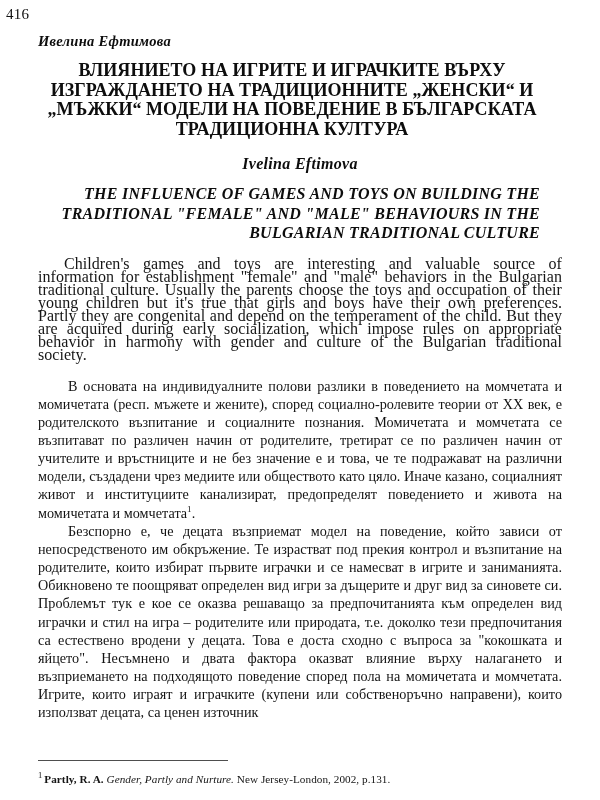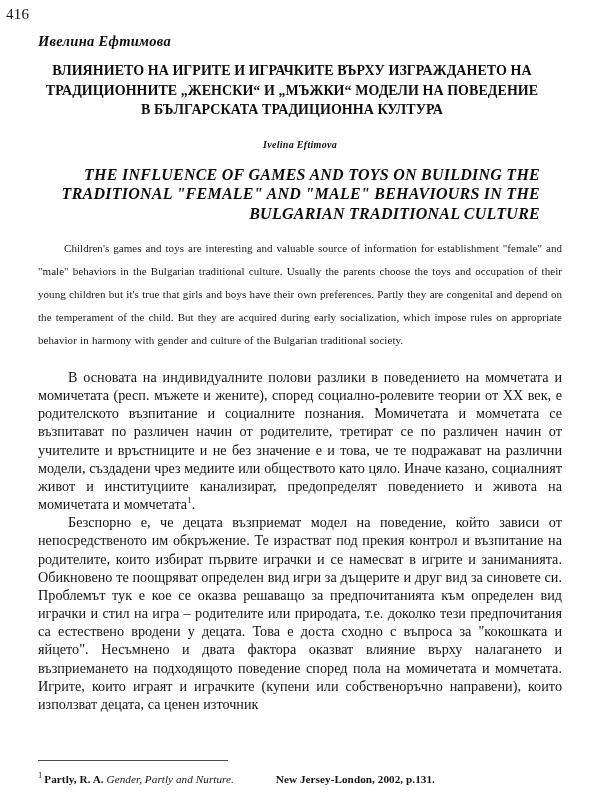--- a/index.html
+++ b/index.html
@@ -52,33 +52,33 @@
     font-size: 14.5px;
     line-height: 18px;
     letter-spacing: 0.3px;
     margin: 0 0 11px 0;
     color: #0d0d0d;
   }
 
   .title-bg {
     text-align: center;
     font-weight: bold;
-    font-size: 14px;
+    font-size: 18px;
     line-height: 19.5px;
     letter-spacing: 0.05px;
     margin: 0 16px 16px 0;
     color: #0d0d0d;
     padding: 0 2px;
   }
 
   .author-en {
     text-align: center;
     font-weight: bold;
     font-style: italic;
-    font-size: 10px;
+    font-size: 16px;
     line-height: 18px;
     letter-spacing: 0.3px;
     margin: 0 0 11px 0;
     color: #0d0d0d;
   }
 
   .title-en {
     text-align: right;
     font-weight: bold;
     font-size: 16px;
@@ -86,22 +86,22 @@
     letter-spacing: 0.25px;
     margin: 0 0 14px 0;
     color: #0d0d0d;
     padding: 0 22px;
     font-style: italic;
   }
 
   
   .abstract {
     text-align: justify;
-    font-size: 11px;
-    line-height: 23px;
+    font-size: 16px;
+    line-height: 13px;
     margin: 0 0 16px 0;
     text-indent: 26px;
     color: #161616;
     letter-spacing: 0.05px;
     word-spacing: 0.4px;
   }
 
   
   .body-par {
     text-align: justify;
@@ -154,22 +154,21 @@
 
   .footnote .fn-author {
     font-weight: bold;
   }
 
   .footnote .fn-title {
     font-style: italic;
   }
 
   .footnote .fn-pub {
-    font-weight: bold;
-    margin-left: 39px;
+    font-weight: normal;
   }
 </style>
 </head>
 <body>
 
 <div class="page">
 
   <div class="folio">416</div>
 
   <div class="column">

